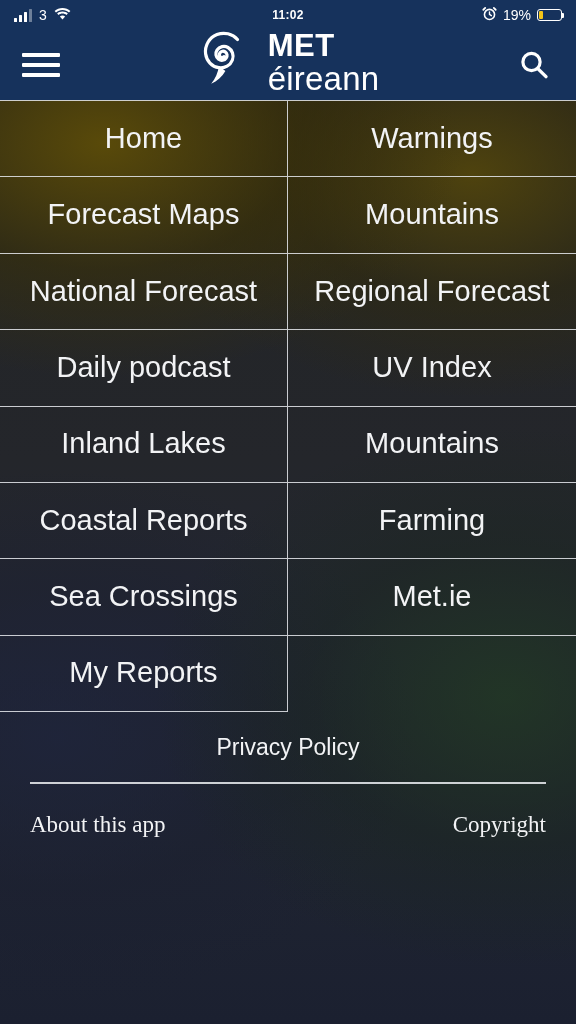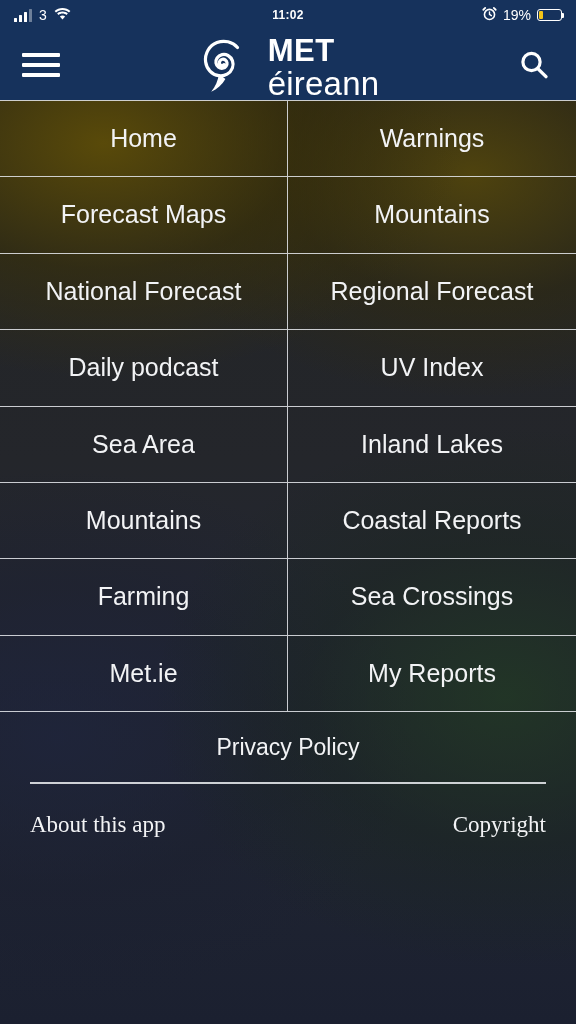--- a/index.html
+++ b/index.html
@@ -70,21 +70,21 @@
   }
   .hamburger {
     width:38px; height:30px;
     display:flex; flex-direction:column; justify-content:center; gap:6px;
     cursor:pointer;
   }
   .hamburger span { display:block; height:4px; background:#ffffff; border-radius:1px; }
 
   .brand {
     position:absolute; left:0; right:0; top:0; height:70px;
-    display:flex; align-items:flex-end; justify-content:center; gap:15px;
+    display:flex; align-items:flex-start; justify-content:center; gap:15px;
     pointer-events:none;
   }
   .brand .wordmark { display:flex; flex-direction:column; align-items:flex-start; line-height:1; }
   .brand .met {
     font-size:31px; font-weight:bold; color:#ffffff;
     letter-spacing:0.5px;
   }
   .brand .eireann {
     font-size:33px; color:#ffffff; letter-spacing:0.2px;
     margin-top:1px; font-weight:300;
@@ -94,21 +94,21 @@
   
   .menu-grid {
     display:grid;
     grid-template-columns:1fr 1fr;
     border-top:1px solid rgba(225,228,232,0.88);
   }
   .tile {
     height:76.4px;
     display:flex; align-items:center; justify-content:center;
     color:#f2f3f5;
-    font-size:25px;
+    font-size:29px;
     text-align:center;
     border-bottom:1px solid rgba(225,228,232,0.88);
     border-right:1px solid rgba(225,228,232,0.88);
     cursor:pointer;
     user-select:none;
     line-height:1.1;
     padding:0 6px;
   }
   .tile:nth-child(even){ border-right:none; }
 
@@ -214,23 +214,20 @@
     <div class="tile">
         <span>Regional Forecast</span>
       </div>
     <div class="tile">
         <span>Daily podcast</span>
       </div>
     <div class="tile">
         <span>UV Index</span>
       </div>
     <div class="tile">
-        <span>Sea Area</span>
-      </div>
-    <div class="tile">
         <span>Inland Lakes</span>
       </div>
     <div class="tile">
         <span>Mountains</span>
       </div>
     <div class="tile">
         <span>Coastal Reports</span>
       </div>
     <div class="tile">
         <span>Farming</span>

